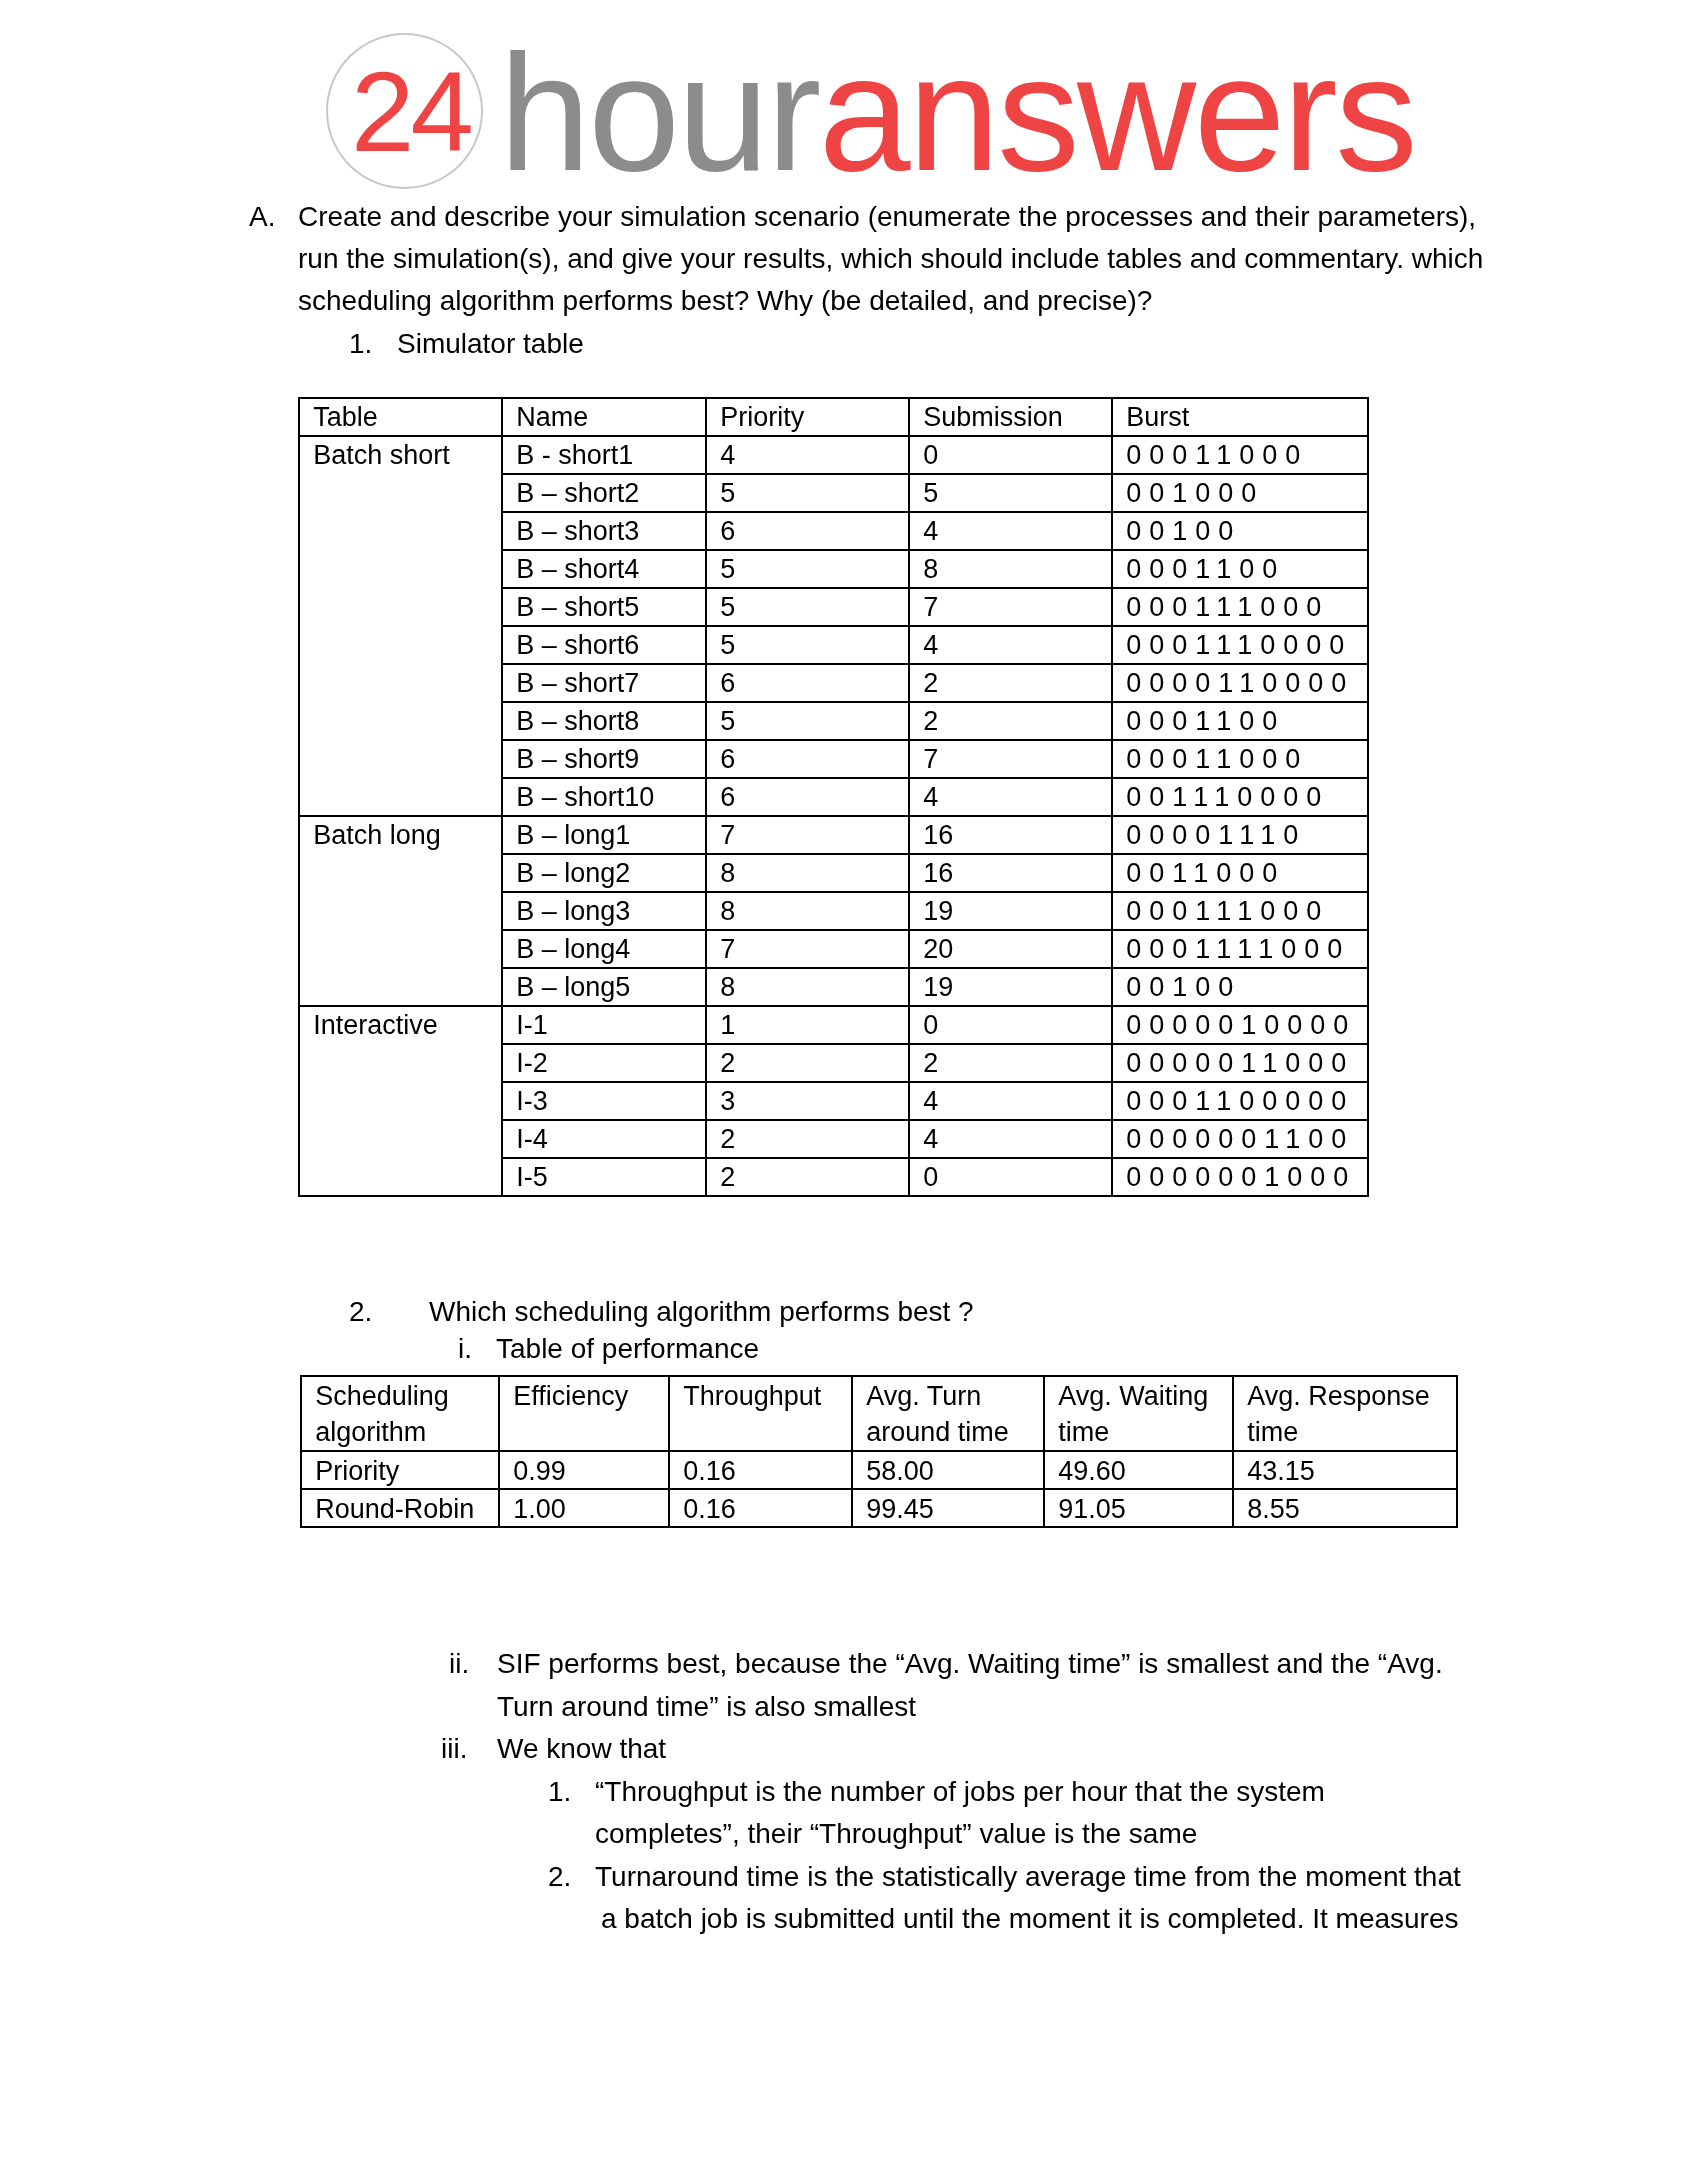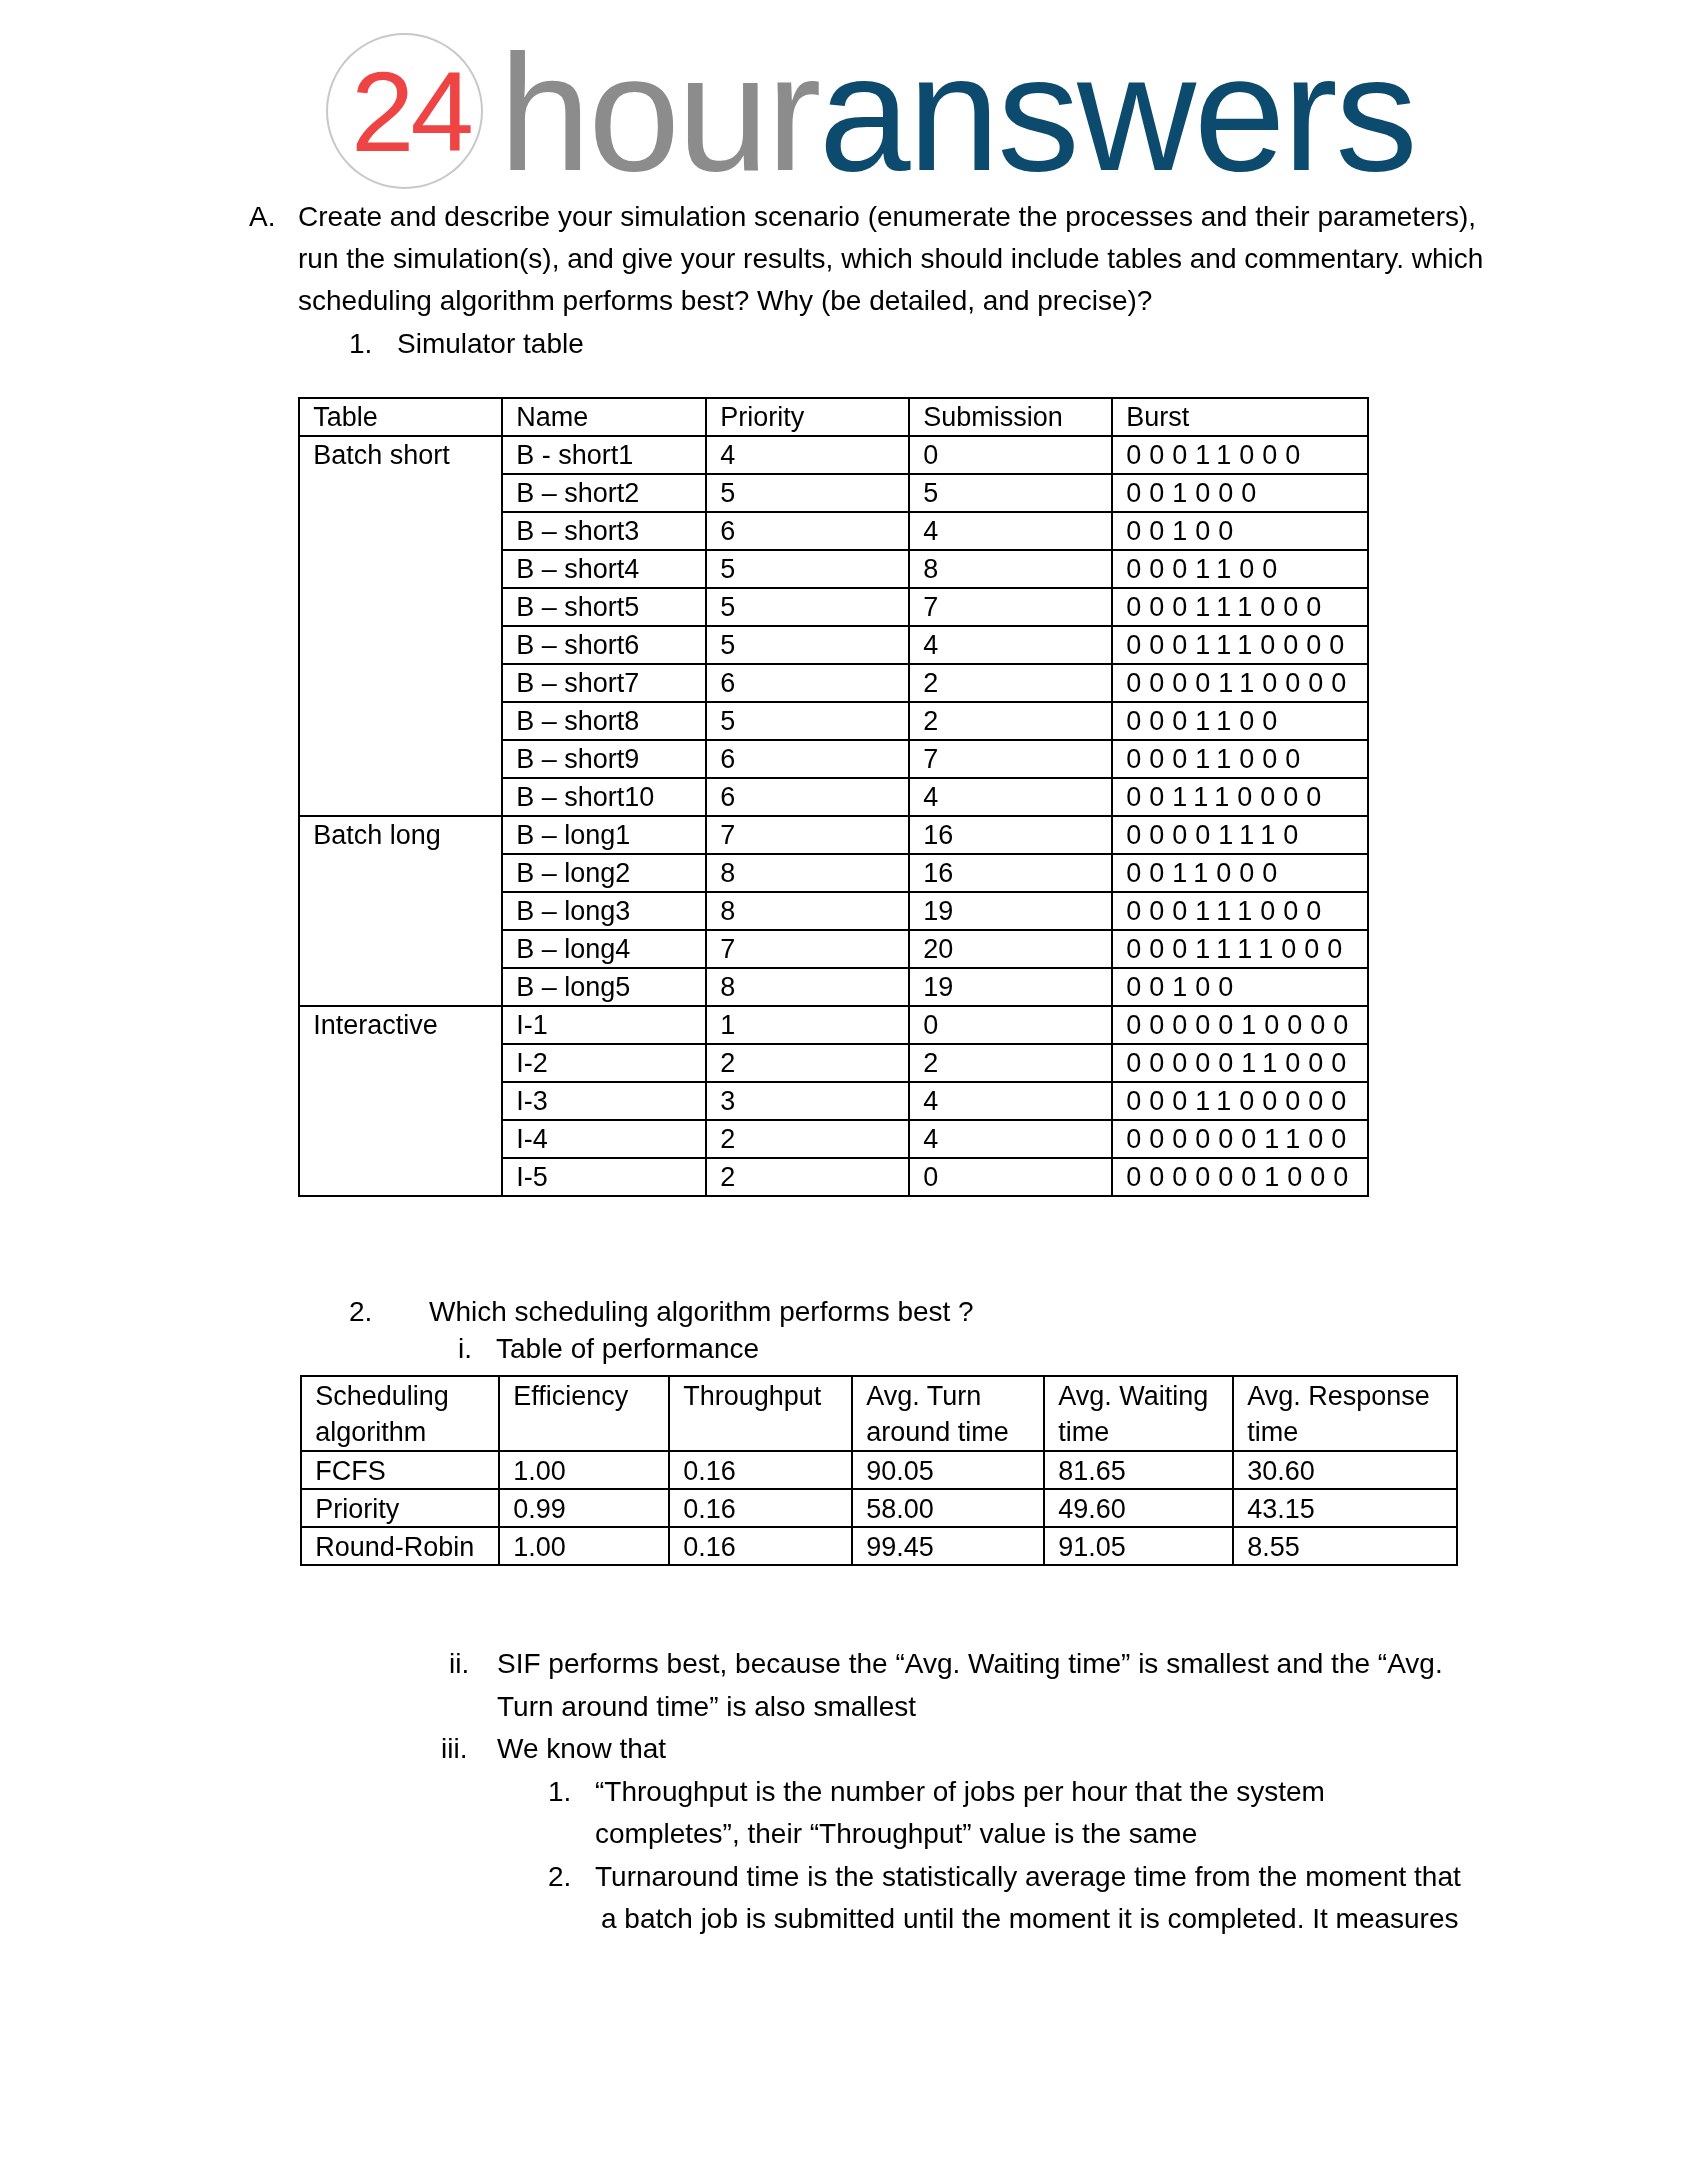--- a/index.html
+++ b/index.html
@@ -8,21 +8,21 @@
 
     
     .logo { position: absolute; left: 326px; top: 33px; width: 966px; height: 159px; }
     .logo-circle { position: absolute; left: 0; top: 0; width: 157px; height: 156px;
                    border: 2px solid #c8c8c8; border-radius: 50%; box-sizing: border-box; }
     .logo-24 { position: absolute; left: 25px; top: 18.5px; font-size: 114px; line-height: 119px;
                color: #ef4444; letter-spacing: -4px; font-family: "Liberation Sans", sans-serif; }
     .logo-word { position: absolute; left: 173px; top: 1.3px; font-size: 165px; line-height: 159px;
                  letter-spacing: -2.6px; font-family: "Liberation Sans", sans-serif; white-space: nowrap; }
     .logo-hour { color: #8c8c8c; }
-    .logo-answers { color: #0c4a6e; }
+    .logo-answers { color: #ef4444; }
 
     
     .line { position: absolute; font-size: 28px; line-height: 33px; white-space: nowrap; }
     .marker { position: absolute; font-size: 28px; line-height: 33px; white-space: nowrap; }
 
     
     table { position: absolute; border-collapse: collapse; table-layout: fixed; }
     td, th { border: 2px solid #000; font-weight: normal; text-align: left; vertical-align: top;
              font-size: 27px; line-height: 34px; padding: 1.3px 0 0 13.2px; box-sizing: border-box;
              white-space: nowrap; }
@@ -216,28 +216,20 @@
       <th>Scheduling algorithm</th>
       <th>Efficiency</th>
       <th>Throughput</th>
       <th>Avg. Turn around time</th>
       <th>Avg. Waiting time</th>
       <th>Avg. Response time</th>
     </tr>
   </thead>
   <tbody>
     <tr>
-      <td>FCFS</td>
-      <td>1.00</td>
-      <td>0.16</td>
-      <td>90.05</td>
-      <td>81.65</td>
-      <td>30.60</td>
-    </tr>
-    <tr>
       <td>Priority</td>
       <td>0.99</td>
       <td>0.16</td>
       <td>58.00</td>
       <td>49.60</td>
       <td>43.15</td>
     </tr>
     <tr>
       <td>Round-Robin</td>
       <td>1.00</td>

